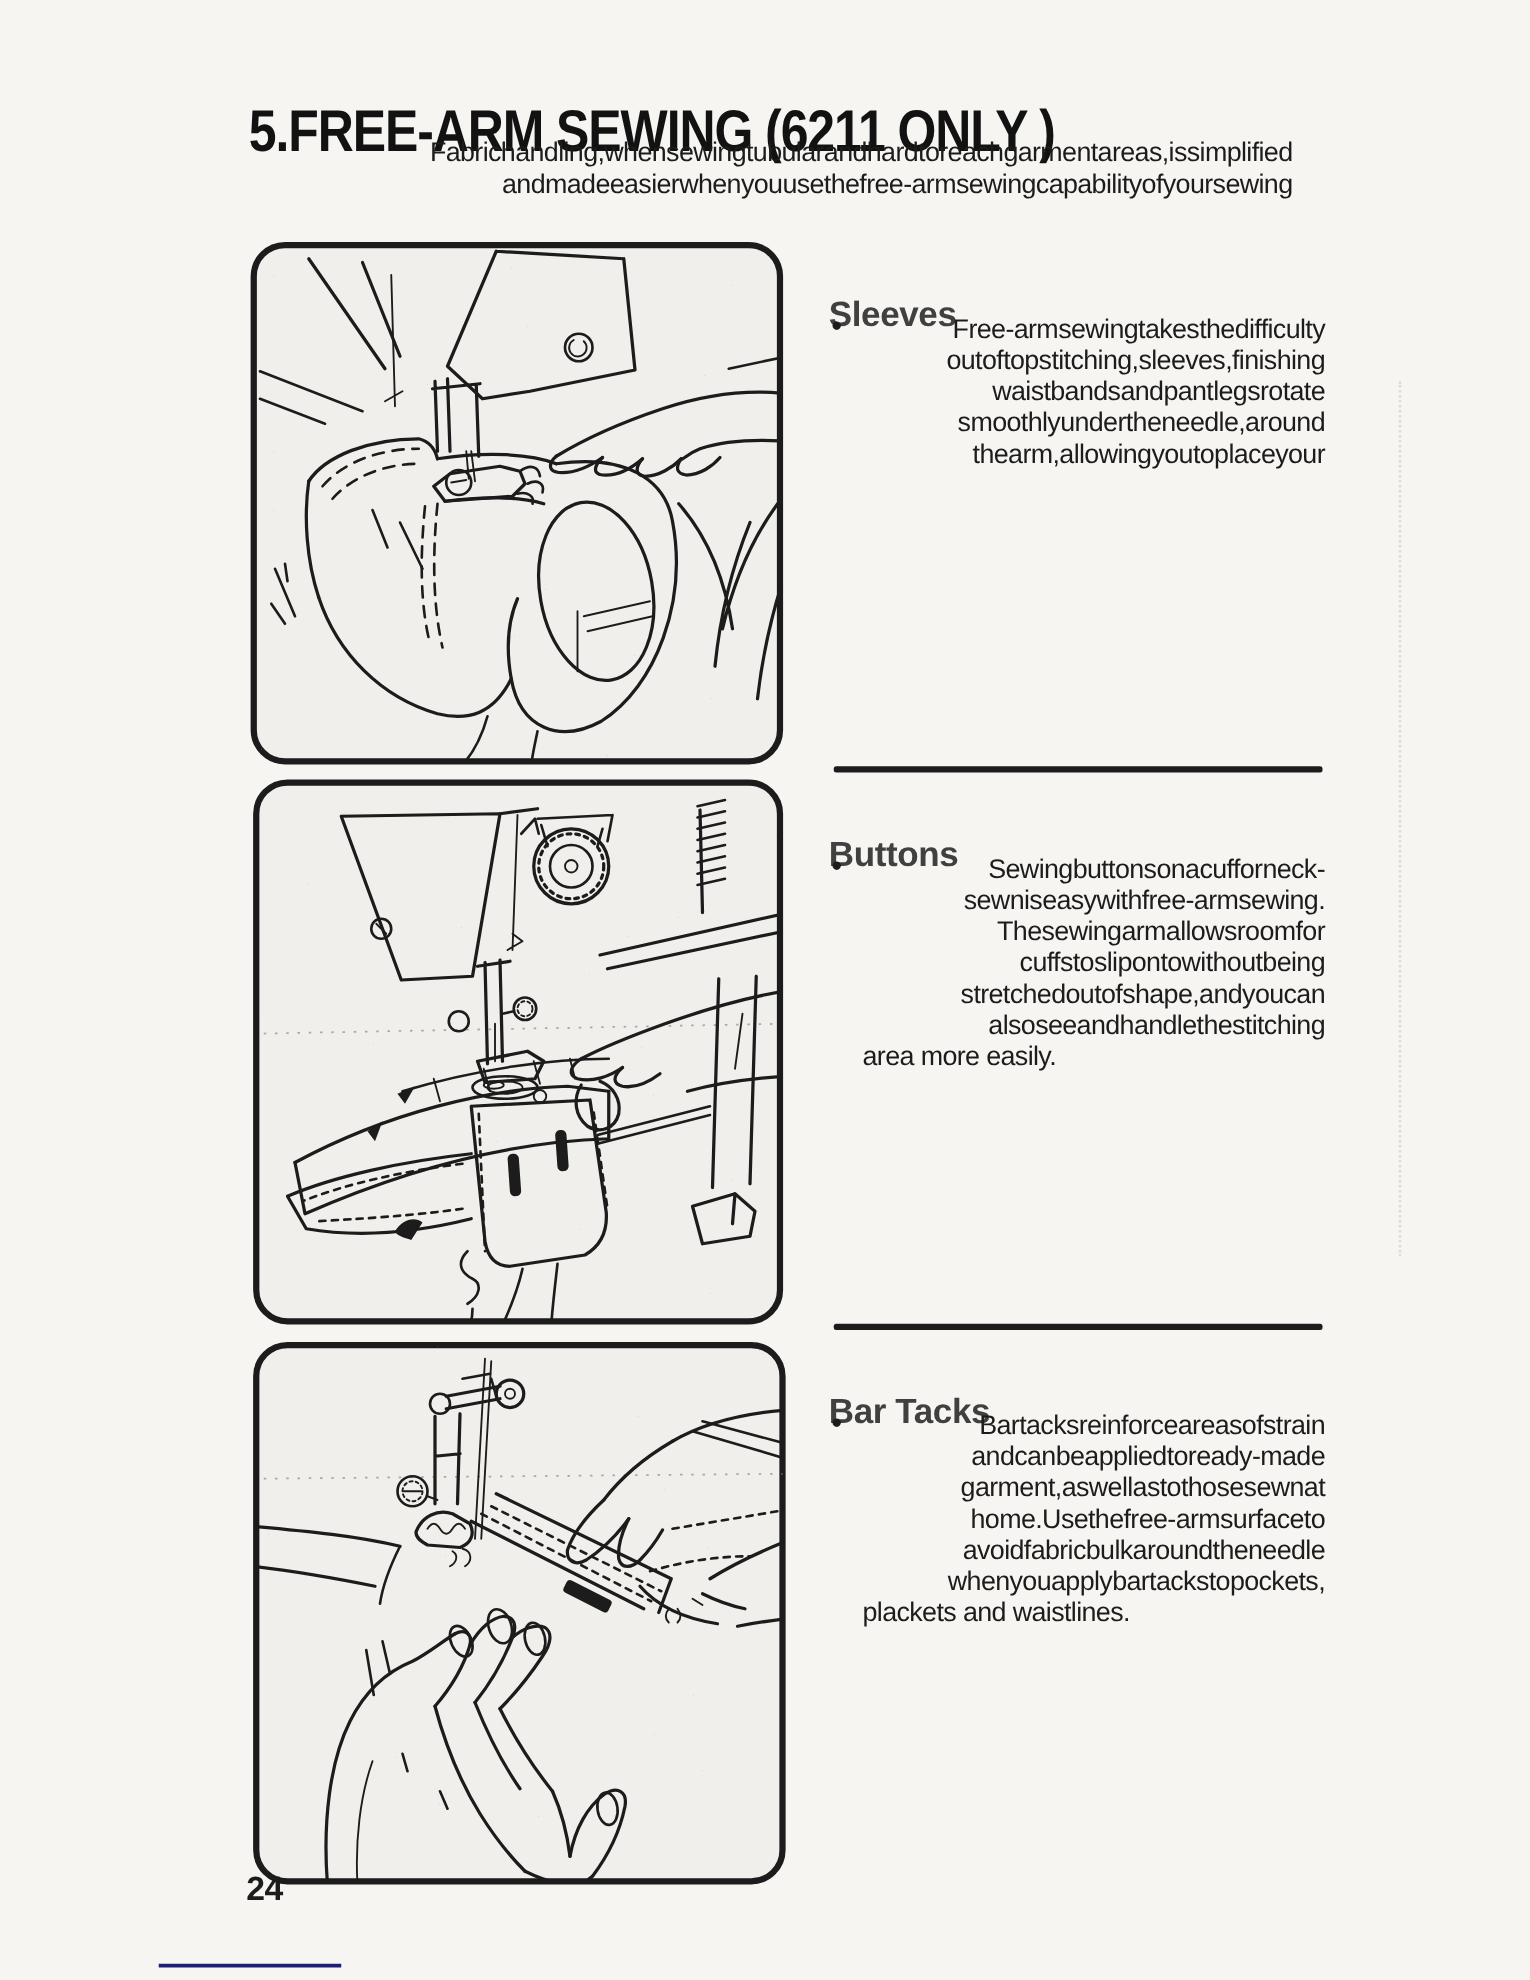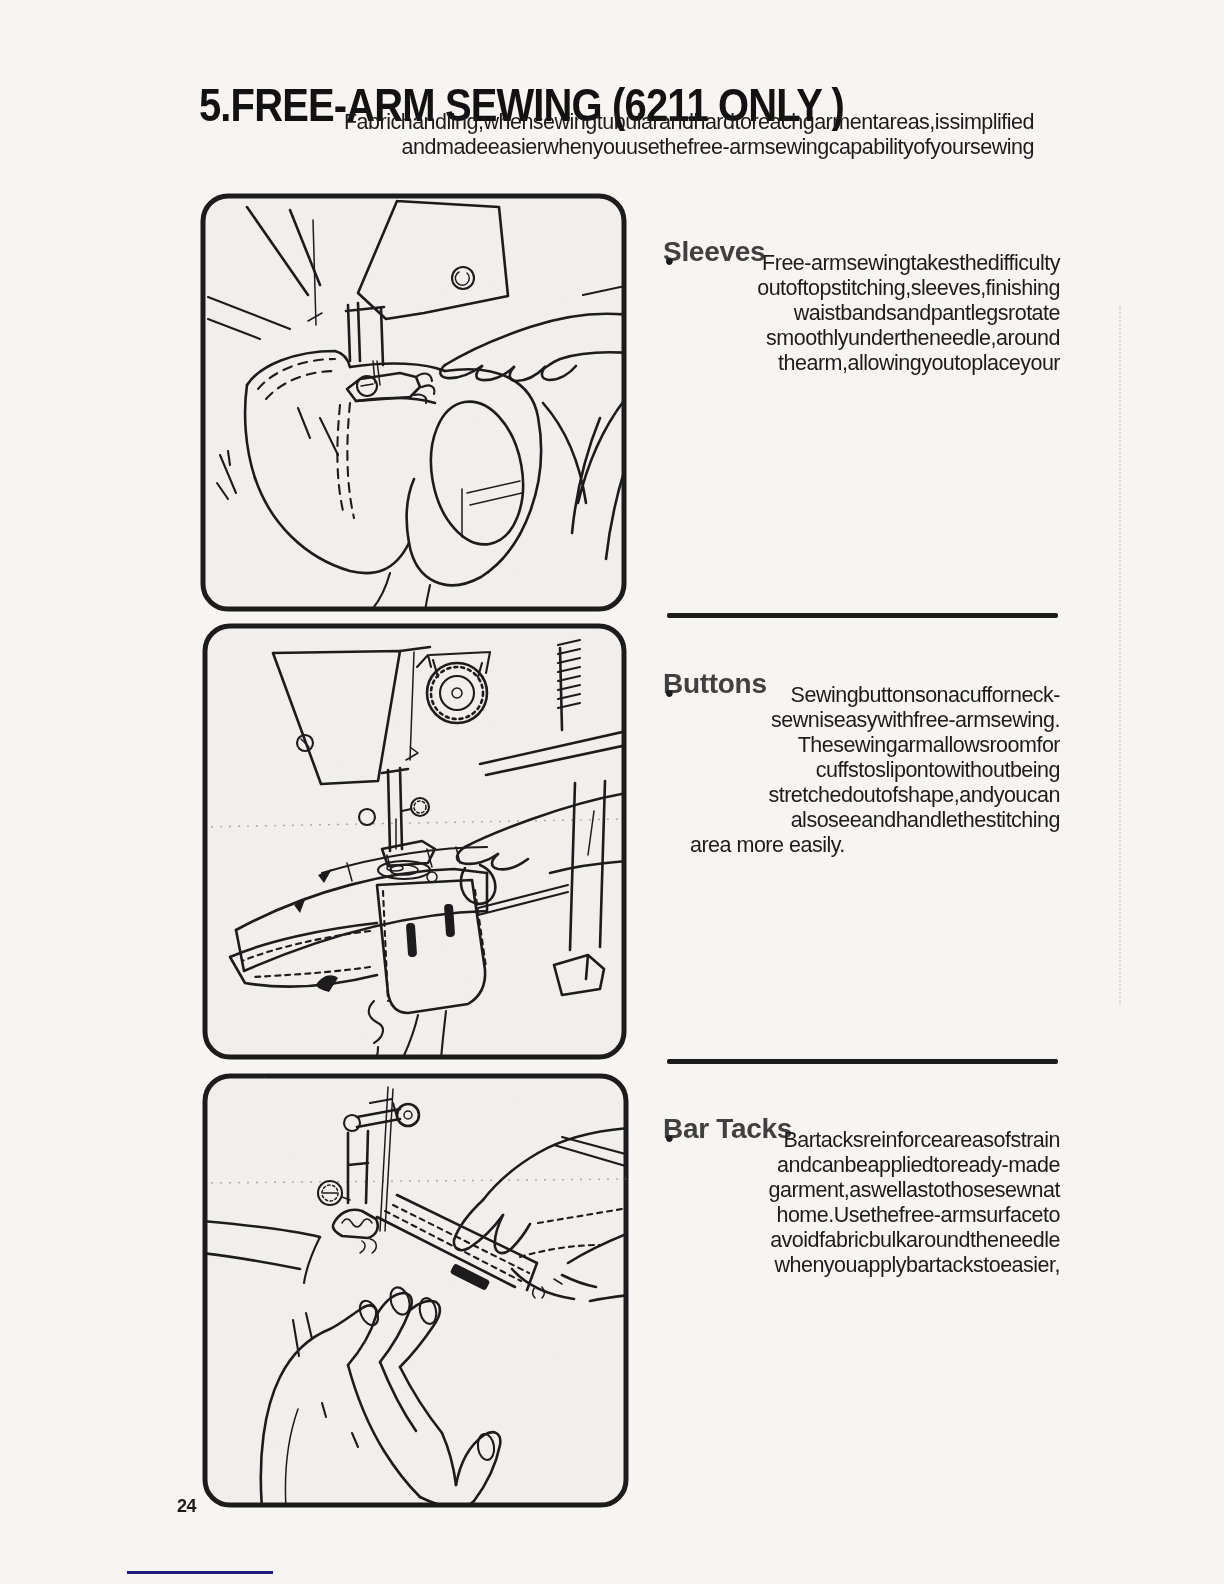--- a/index.html
+++ b/index.html
@@ -16,21 +16,21 @@
     transform:scaleX(0.85);transform-origin:left top;color:#121212;
   }
   .textline{height:25px;line-height:25px;font-size:21.5px;letter-spacing:-0.5px;}
   .jline{display:flex;justify-content:flex-end;}
   .jline span{display:inline-block;white-space:nowrap;}
   .intro{position:absolute;left:200px;top:110px;width:834px;}
   .heading{position:absolute;font-size:28px;font-weight:bold;letter-spacing:-0.3px;color:#404040;}
   .bullets{position:absolute;width:370px;}
   .bullet-mark{position:absolute;left:-25px;top:-4px;font-size:25px;}
   .divider{position:absolute;left:667px;width:391px;height:5px;background:var(--ink,#1c1c1c);border-radius:2px;}
-  .pagenum{position:absolute;left:177px;top:1496px;font-size:18px;font-weight:bold;letter-spacing:-0.5px;}
+  .pagenum{position:absolute;left:197px;top:1496px;font-size:27px;font-weight:bold;letter-spacing:-0.5px;}
   .footer-line{position:absolute;left:127px;top:1571px;width:146px;height:3px;background:var(--footer-rule,#1d1d7a);}
   .scan-artifact{position:absolute;left:1119px;top:305px;height:700px;width:0;border-left:2px dotted #c7c7c3;opacity:.55;}
   figure{margin:0;}
   .illus{position:absolute;}
   .illus svg{display:block;color:var(--ink,#1c1c1c);}
   .frame{fill:var(--frame-fill,#f1f0ed);stroke:currentColor;stroke-width:5px;}
   .ln{fill:none;stroke:currentColor;stroke-width:2.6;stroke-linecap:round;stroke-linejoin:round;}
   .med{stroke-width:2.1;}
   .thin{stroke-width:1.5;}
   .dash{stroke-dasharray:9 7;}
@@ -463,21 +463,22 @@
         <span>the</span>
         <span>needle</span>
       </div>
     <div class="textline jline">
         <span>when</span>
         <span>you</span>
         <span>apply</span>
         <span>bar</span>
         <span>tacks</span>
         <span>to</span>
-        <span>easier,</span>
-      </div>
+        <span>pockets,</span>
+      </div>
+    <div class="textline">plackets and waistlines.</div>
   </div>
 
   <div class="pagenum">24</div>
   <div class="footer-line"></div>
   <div class="scan-artifact"></div>
 
 </div>
 
 </body></html>

